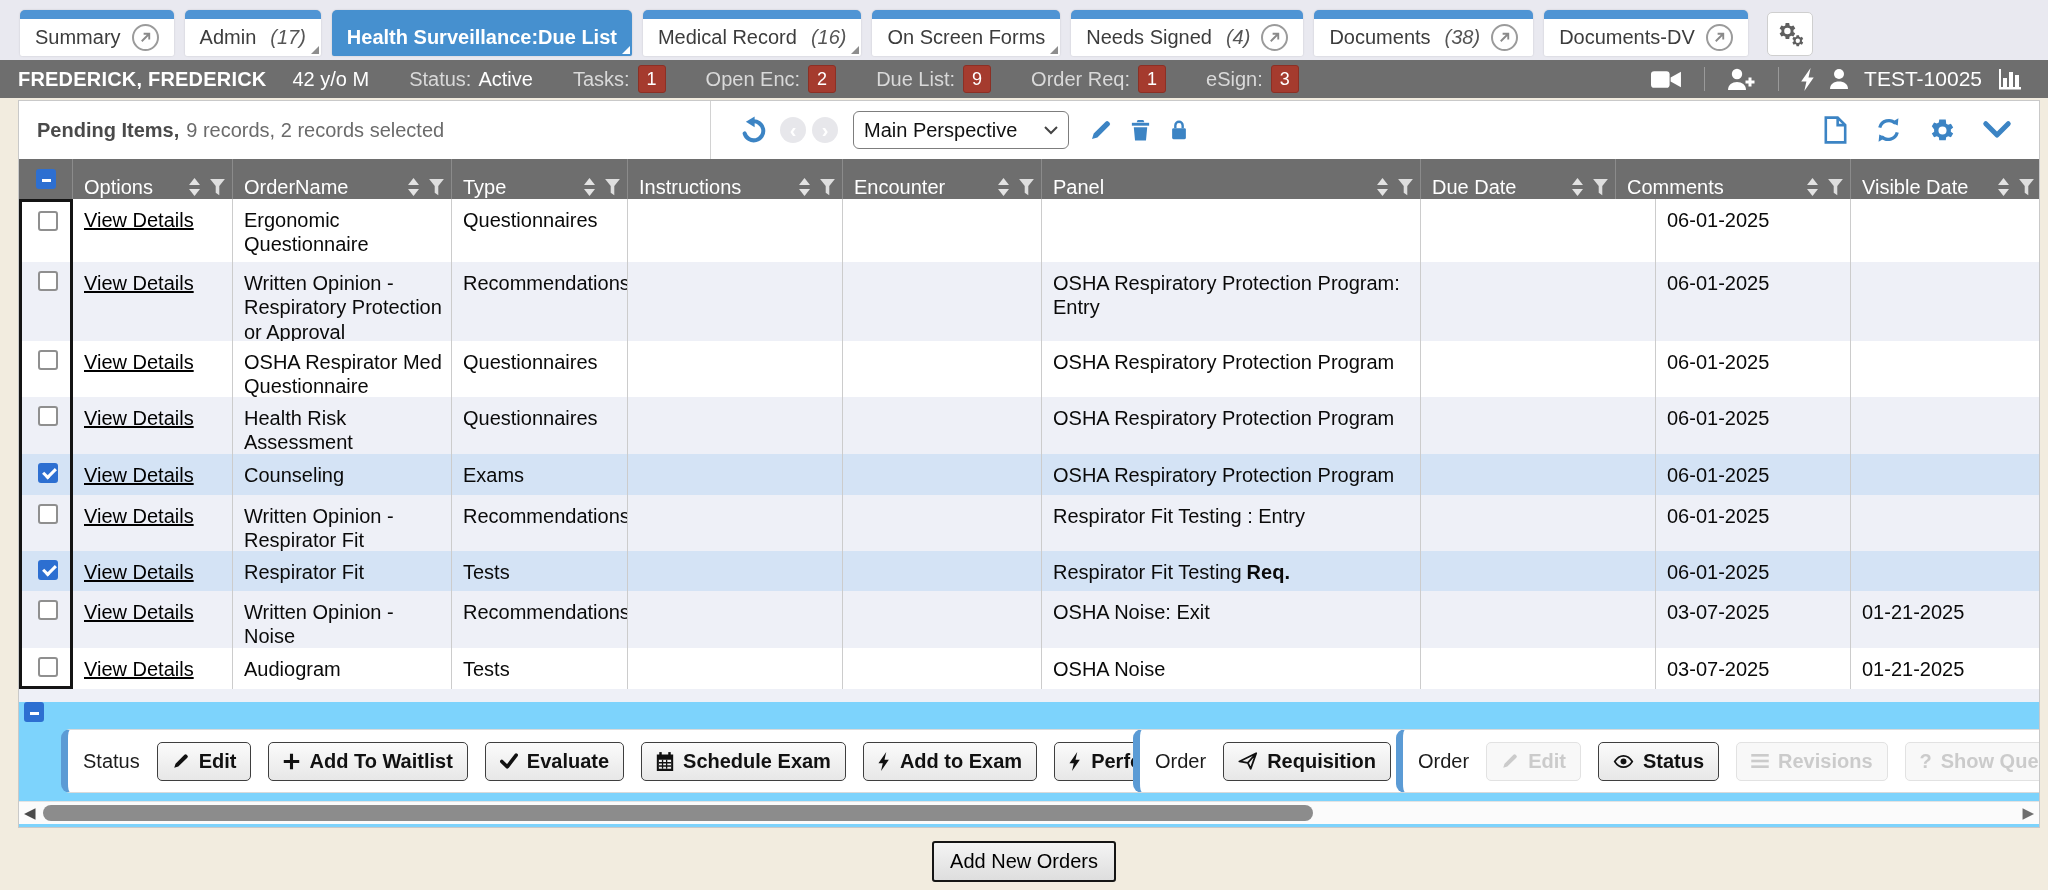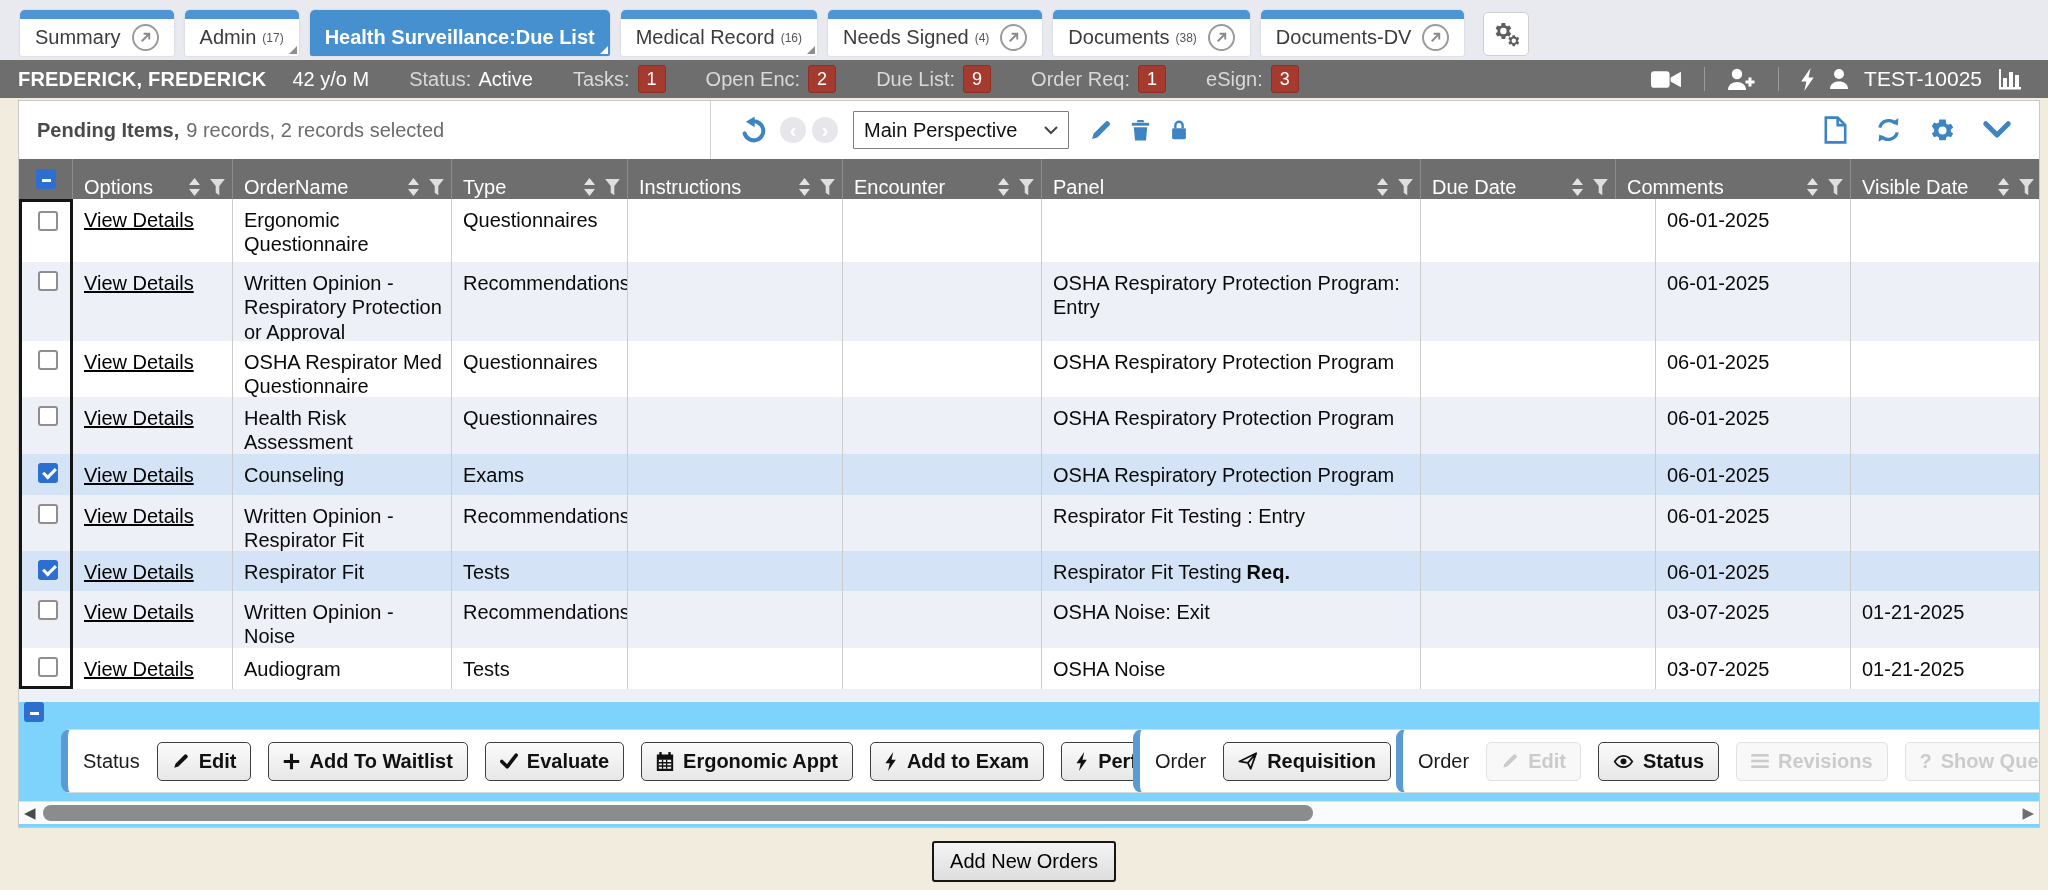--- a/index.html
+++ b/index.html
@@ -2,21 +2,21 @@
 <html><head>
 <meta charset="utf-8">
 <style>
   * { margin:0; padding:0; box-sizing:border-box; }
   html,body { width:2048px; height:890px; }
   body { font-family:"Liberation Sans", sans-serif; background:#f2ecdf; position:relative; overflow:hidden; color:#222; }
 
   
   .tabbar { position:absolute; top:0; left:0; width:2048px; height:60px; background:#e9e9f0; display:flex; align-items:flex-start; padding:10px 0 0 20px;text-align:center; }
   .tab { position:relative; background:#fff; border-top:9px solid #4f94d4; border-radius:5px 5px 2px 2px; height:46px; display:flex; align-items:center; padding:0 15px; margin-right:11px; font-size:20px; color:#3c3c3c; box-shadow:0 0 2px rgba(0,0,0,.15); cursor:pointer; white-space:nowrap; }
-  .tab .count { font-size:12px; color:#555; margin-left:6px; }
+  .tab .count { font-size:20px; color:#555; margin-left:14px;font-style:italic; }
   .tab .count:empty { display:none; }
   .tab.corner::after { content:""; position:absolute; right:2px; bottom:2px; border-left:8px solid transparent; border-bottom:8px solid #8d8d8d; }
   .tab.active { background:#4690cf; border-top-color:#4690cf; color:#fff; font-weight:bold; }
   .tab.active::after { border-bottom-color:#fff; }
   .popout { width:27px; height:27px; border:2px solid #9b9b9b; border-radius:50%; margin-left:11px; display:inline-flex; align-items:center; justify-content:center; flex:none; }
   .gear-tab { background:#fff; border:1px solid #cfcfcf; border-radius:5px; height:44px; width:46px; margin-left:8px; display:flex; align-items:center; justify-content:center; margin-top:2px; cursor:pointer; }
 
   
   .patientbar { position:absolute; top:60px; left:0; width:2048px; height:38px; background:#6e6e6e; color:#fff; display:flex; align-items:center; font-size:20px; padding:0 18px; }
   .pname { font-weight:bold; letter-spacing:.2px; }
@@ -33,21 +33,21 @@
   .panel { position:absolute; top:100px; left:18px; width:2022px; height:728px; background:#7dd3fc; border:1px solid #c9c9c9; overflow:hidden; }
 
   
   .ptoolbar { position:absolute; top:0; left:0; width:2022px; height:58px; display:flex; align-items:center; background:#fff; }
   .tleft { width:692px; height:100%; border-right:1px solid #d2d2d2; display:flex; align-items:center; padding-left:18px; }
   .ttitle { font-weight:bold; font-size:20px; color:#4a4a4a; }
   .tsummary { font-size:20px; color:#6b6b6b; margin-left:7px; }
   .tcontrols { display:flex; align-items:center; margin-left:20px; }
   .iconbtn { color:#3c84c4; display:flex; align-items:center; margin:0 8px; cursor:pointer; }
   .circbtn { width:26px; height:26px; border-radius:50%; background:#e7e7eb; color:#fff; font-size:20px; display:flex; align-items:center; justify-content:center; margin:0 3px; font-weight:bold; }
-  .selectbox { border:1px solid #7d7d7d; border-radius:1px; height:38px; width:216px; display:flex; align-items:center; font-size:20px; padding:0 10px; margin:0 12px; cursor:pointer; color:#111; justify-content:space-between; }
+  .selectbox { border:1px solid #7d7d7d; border-radius:6px; height:38px; width:216px; display:flex; align-items:center; font-size:20px; padding:0 10px; margin:0 12px; cursor:pointer; color:#111; justify-content:space-between; }
   .tright { margin-left:auto; display:flex; align-items:center; padding-right:16px; }
   .tright .iconbtn { margin:0 13px; }
 
   
   .ghead { position:absolute; top:58px; left:0; width:2022px; height:40px; background:#6e6e6e; display:flex; color:#fff; font-size:20px; }
   .hcell { display:flex; align-items:center; padding:16px 6px 0 11px; border-right:1px solid #8b8b8b; overflow:hidden; }
   .hcell .lbl { flex:1; white-space:nowrap; overflow:hidden; }
   .hicons { display:flex; align-items:center; flex:none; }
   .c0{width:54px} .c1{width:160px} .c2{width:219px} .c3{width:176px} .c4{width:215px} .c5{width:199px} .c6{width:379px} .c7{width:235px} .c8{width:195px} .c9{width:190px;border-right:none}
   .hc0 { width:54px; display:flex; align-items:center; justify-content:center; border-right:1px solid #8b8b8b; }
@@ -113,20 +113,23 @@
     <span>Admin</span>
     <span class="count">(17)</span>
   </div>
   <div class="tab corner active">
     <span>Health Surveillance:Due List</span>
   </div>
   <div class="tab corner">
     <span>Medical Record</span>
     <span class="count">(16)</span>
   </div>
+  <div class="tab corner">
+    <span>On Screen Forms</span>
+  </div>
   <div class="tab">
     <span>Needs Signed</span>
     <span class="count">(4)</span>
     <span class="popout">
       <svg width="15" height="15" viewBox="0 0 16 16">
           <path d="M4 12 L12 4 M6 4 h6 v6" fill="none" stroke="#8a8a8a" stroke-width="2"></path>
         </svg>
     </span>
   </div>
   <div class="tab">
@@ -604,21 +607,21 @@
     </span>
     <span class="abtn">
       <span>
           <svg width="18" height="19" viewBox="0 0 22 23">
             <rect x="4" y="0" width="3" height="5" fill="currentColor"></rect>
             <rect x="15" y="0" width="3" height="5" fill="currentColor"></rect>
             <path d="M1 3h20v20H1z M3.5 9.5h15v11h-15z" fill="currentColor" fill-rule="evenodd"></path>
             <path d="M8 9.5v11 M13 9.5v11 M3.5 13h15 M3.5 17h15" stroke="currentColor" stroke-width="1.6" fill="none"></path>
           </svg>
         </span>
-      <span>Ergonomic Appt</span>
+      <span>Schedule Exam</span>
     </span>
     <span class="abtn">
       <span>
           <svg width="13" height="19" viewBox="0 0 14 22">
             <path d="M9 0L0 13h5l-2 9 9-13H7z" fill="currentColor"></path>
           </svg>
         </span>
       <span>Add to Exam</span>
     </span>
     <span class="abtn">

